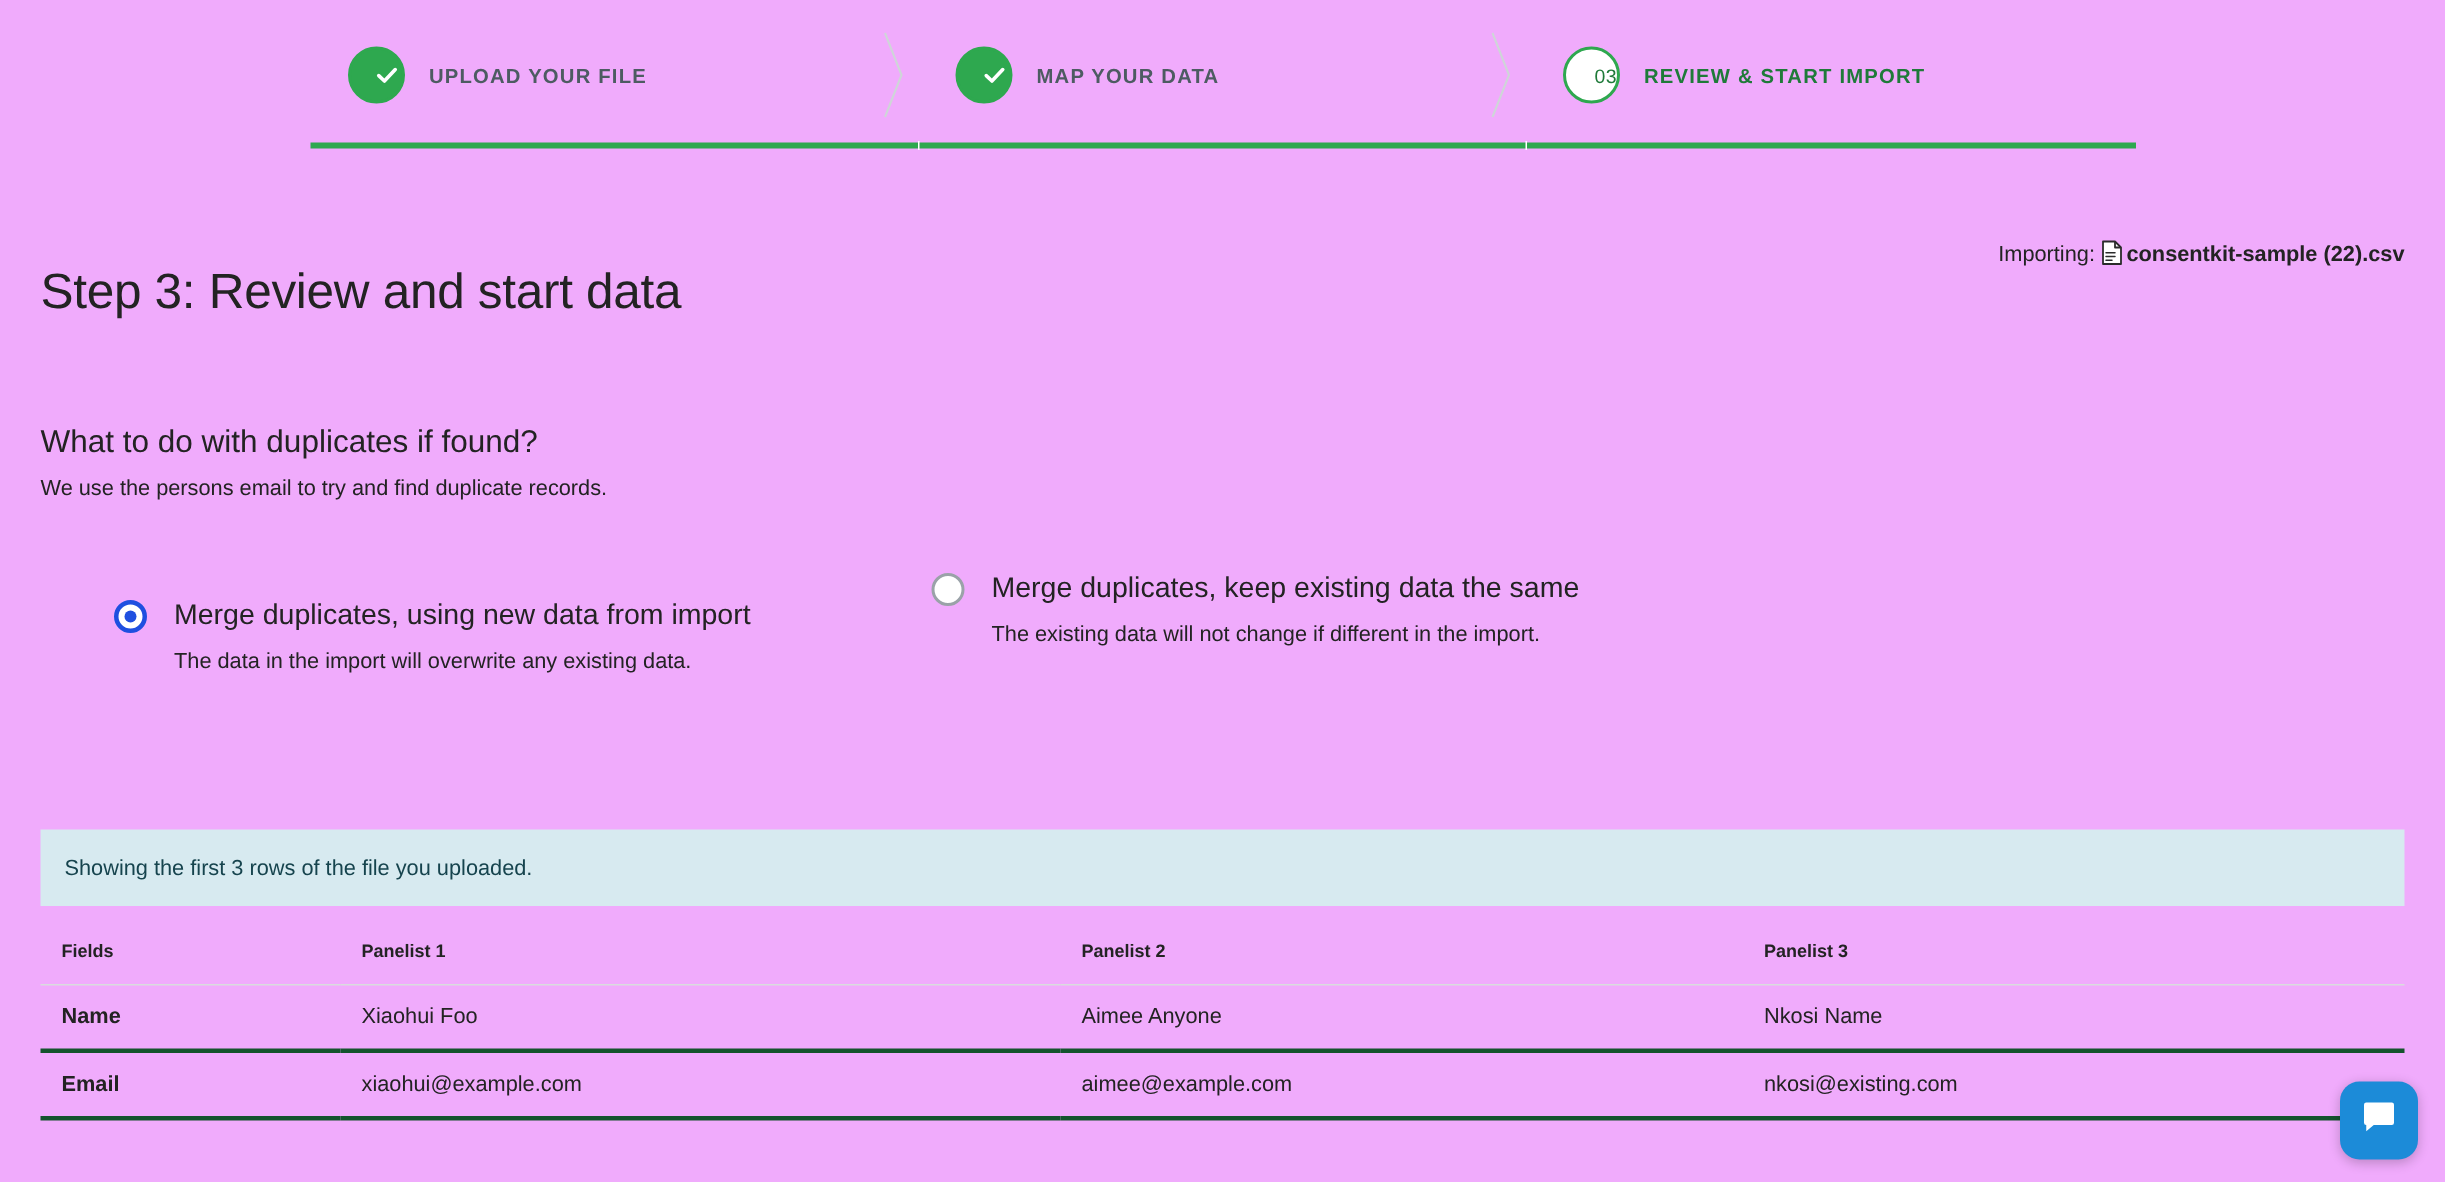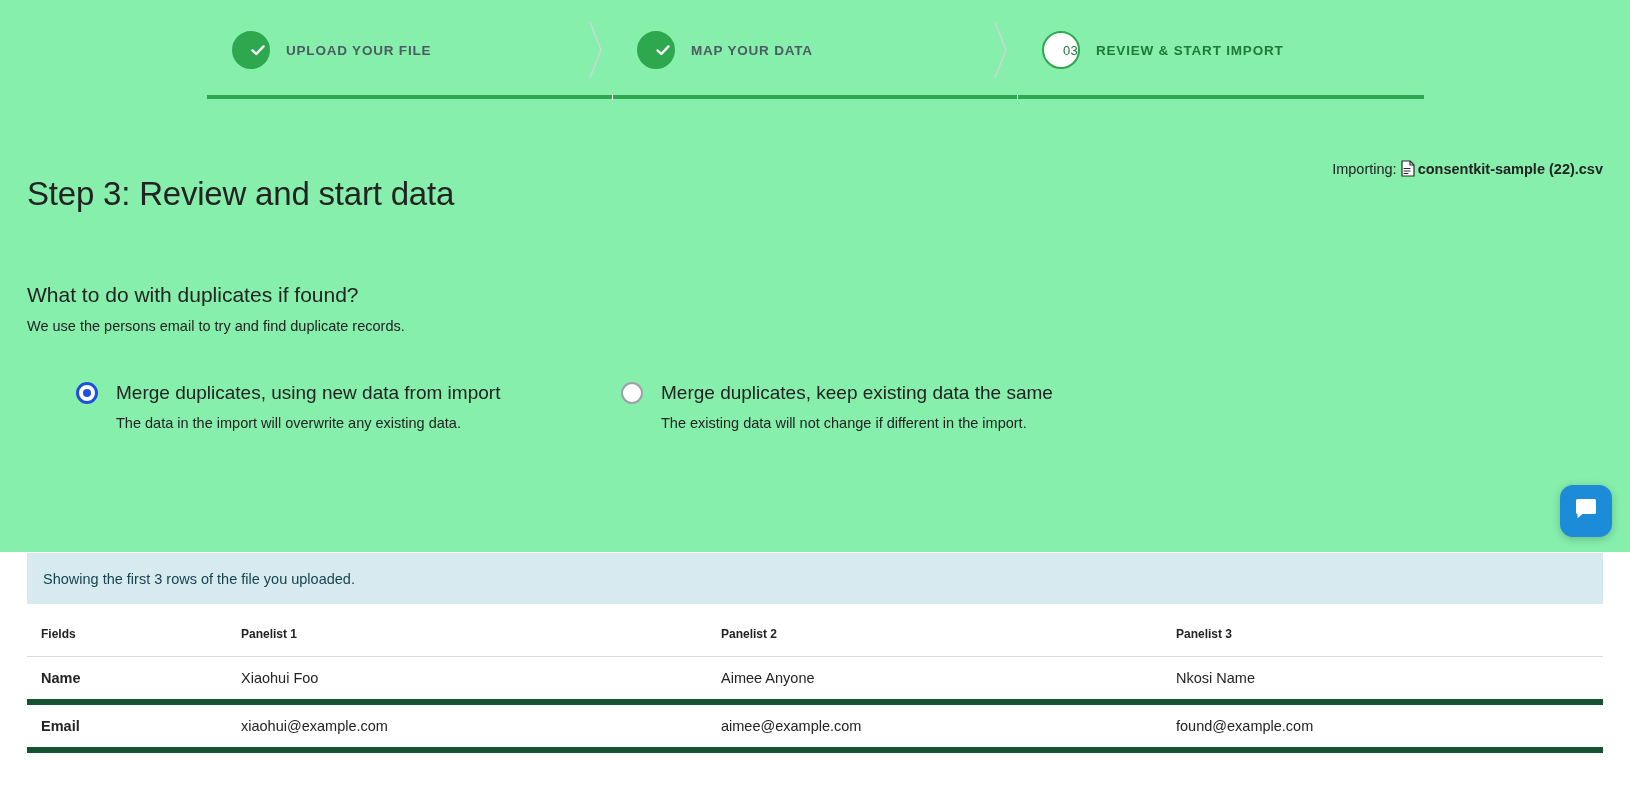--- a/index.html
+++ b/index.html
@@ -9,22 +9,22 @@
     width: 1630px;
     height: 788px;
     overflow: hidden;
     background: #ffffff;
     font-family: "Liberation Sans", sans-serif;
     color: #222222;
   }
   .page {
     position: relative;
     width: 1630px;
-    height: 552px;
-    background: #86efac;
+    height: 788px;
+    background: #f0abfc;
   }
 
   
   .stepper {
     position: absolute;
     left: 0;
     top: 0;
     width: 1630px;
     height: 104px;
   }
@@ -163,21 +163,21 @@
   
   .options {
     position: relative;
     margin: 48px 0 0 49px;
     height: 80px;
   }
   .option {
     position: absolute;
     top: 0;
   }
-  .opt-1 { left: 27px; }
+  .opt-1 { left: 27px; margin-top: 18px; }
   .opt-2 { left: 572px; }
   .opt-head {
     display: flex;
     align-items: center;
   }
   .radio {
     width: 22px;
     height: 22px;
     border-radius: 50%;
     border: 2px solid #9aa2a8;
@@ -238,21 +238,21 @@
     font-weight: bold;
     color: #232323;
     padding: 0 0 15px 14px;
     border-bottom: 1px solid #d9dcde;
   }
   .preview-table td {
     text-align: left;
     font-size: 14.5px;
     color: #232323;
     padding: 13px 0 13px 14px;
-    border-bottom: 6px solid #14532d;
+    border-bottom: 3px solid #14532d;
   }
   .preview-table td.field {
     font-weight: bold;
   }
   .col-0 { width: 200px; }
   .col-1 { width: 480px; }
   .col-2 { width: 455px; }
   .col-3 { width: auto; }
 
   
@@ -381,21 +381,21 @@
         <tr>
           <td class="field">Name</td>
           <td>Xiaohui Foo</td>
           <td>Aimee Anyone</td>
           <td>Nkosi Name</td>
         </tr>
         <tr>
           <td class="field">Email</td>
           <td>xiaohui@example.com</td>
           <td>aimee@example.com</td>
-          <td>found@example.com</td>
+          <td>nkosi@existing.com</td>
         </tr>
       </tbody>
     </table>
 
   </div>
 
   <div class="chat-bubble">
     <span>
       <svg width="26" height="26" viewBox="0 0 26 26" aria-hidden="true">
         <path d="M3 4.5 A1.5 1.5 0 0 1 4.5 3 H21.5 A1.5 1.5 0 0 1 23 4.5 V16.5 A1.5 1.5 0 0 1 21.5 18 H9.5 L4.5 22.2 V18 A1.5 1.5 0 0 1 3 16.5 Z" fill="#ffffff"></path>

